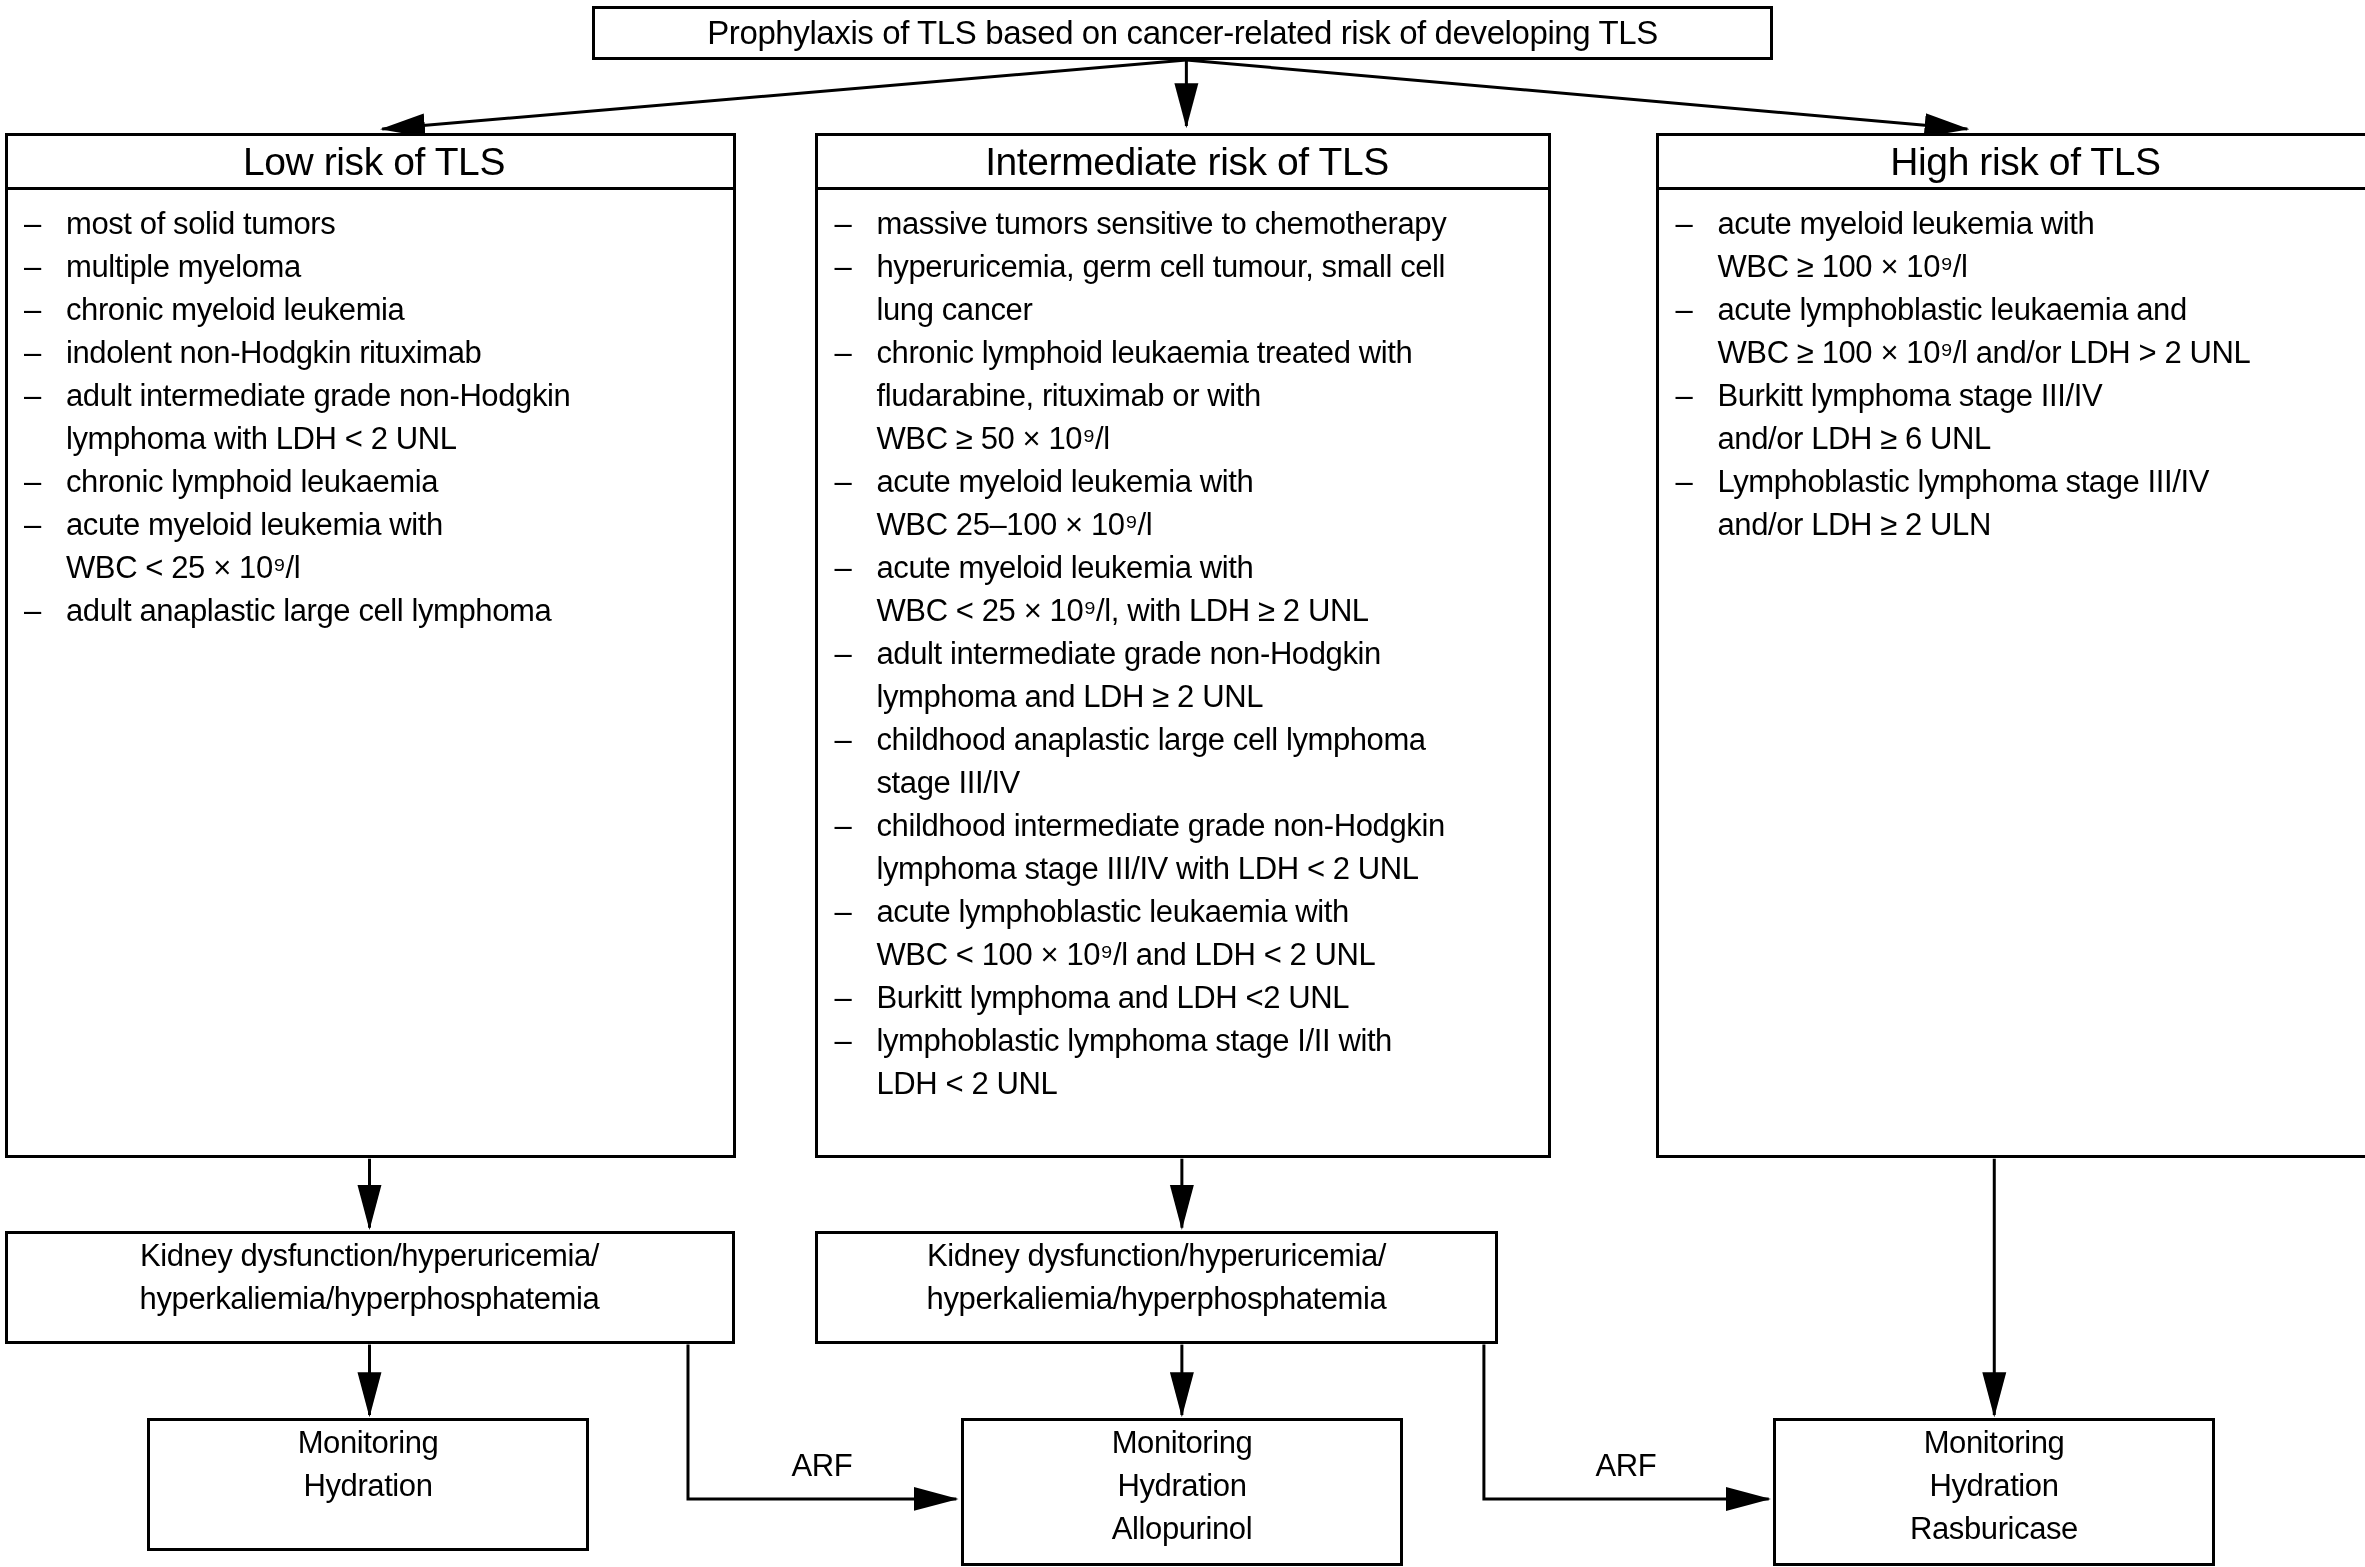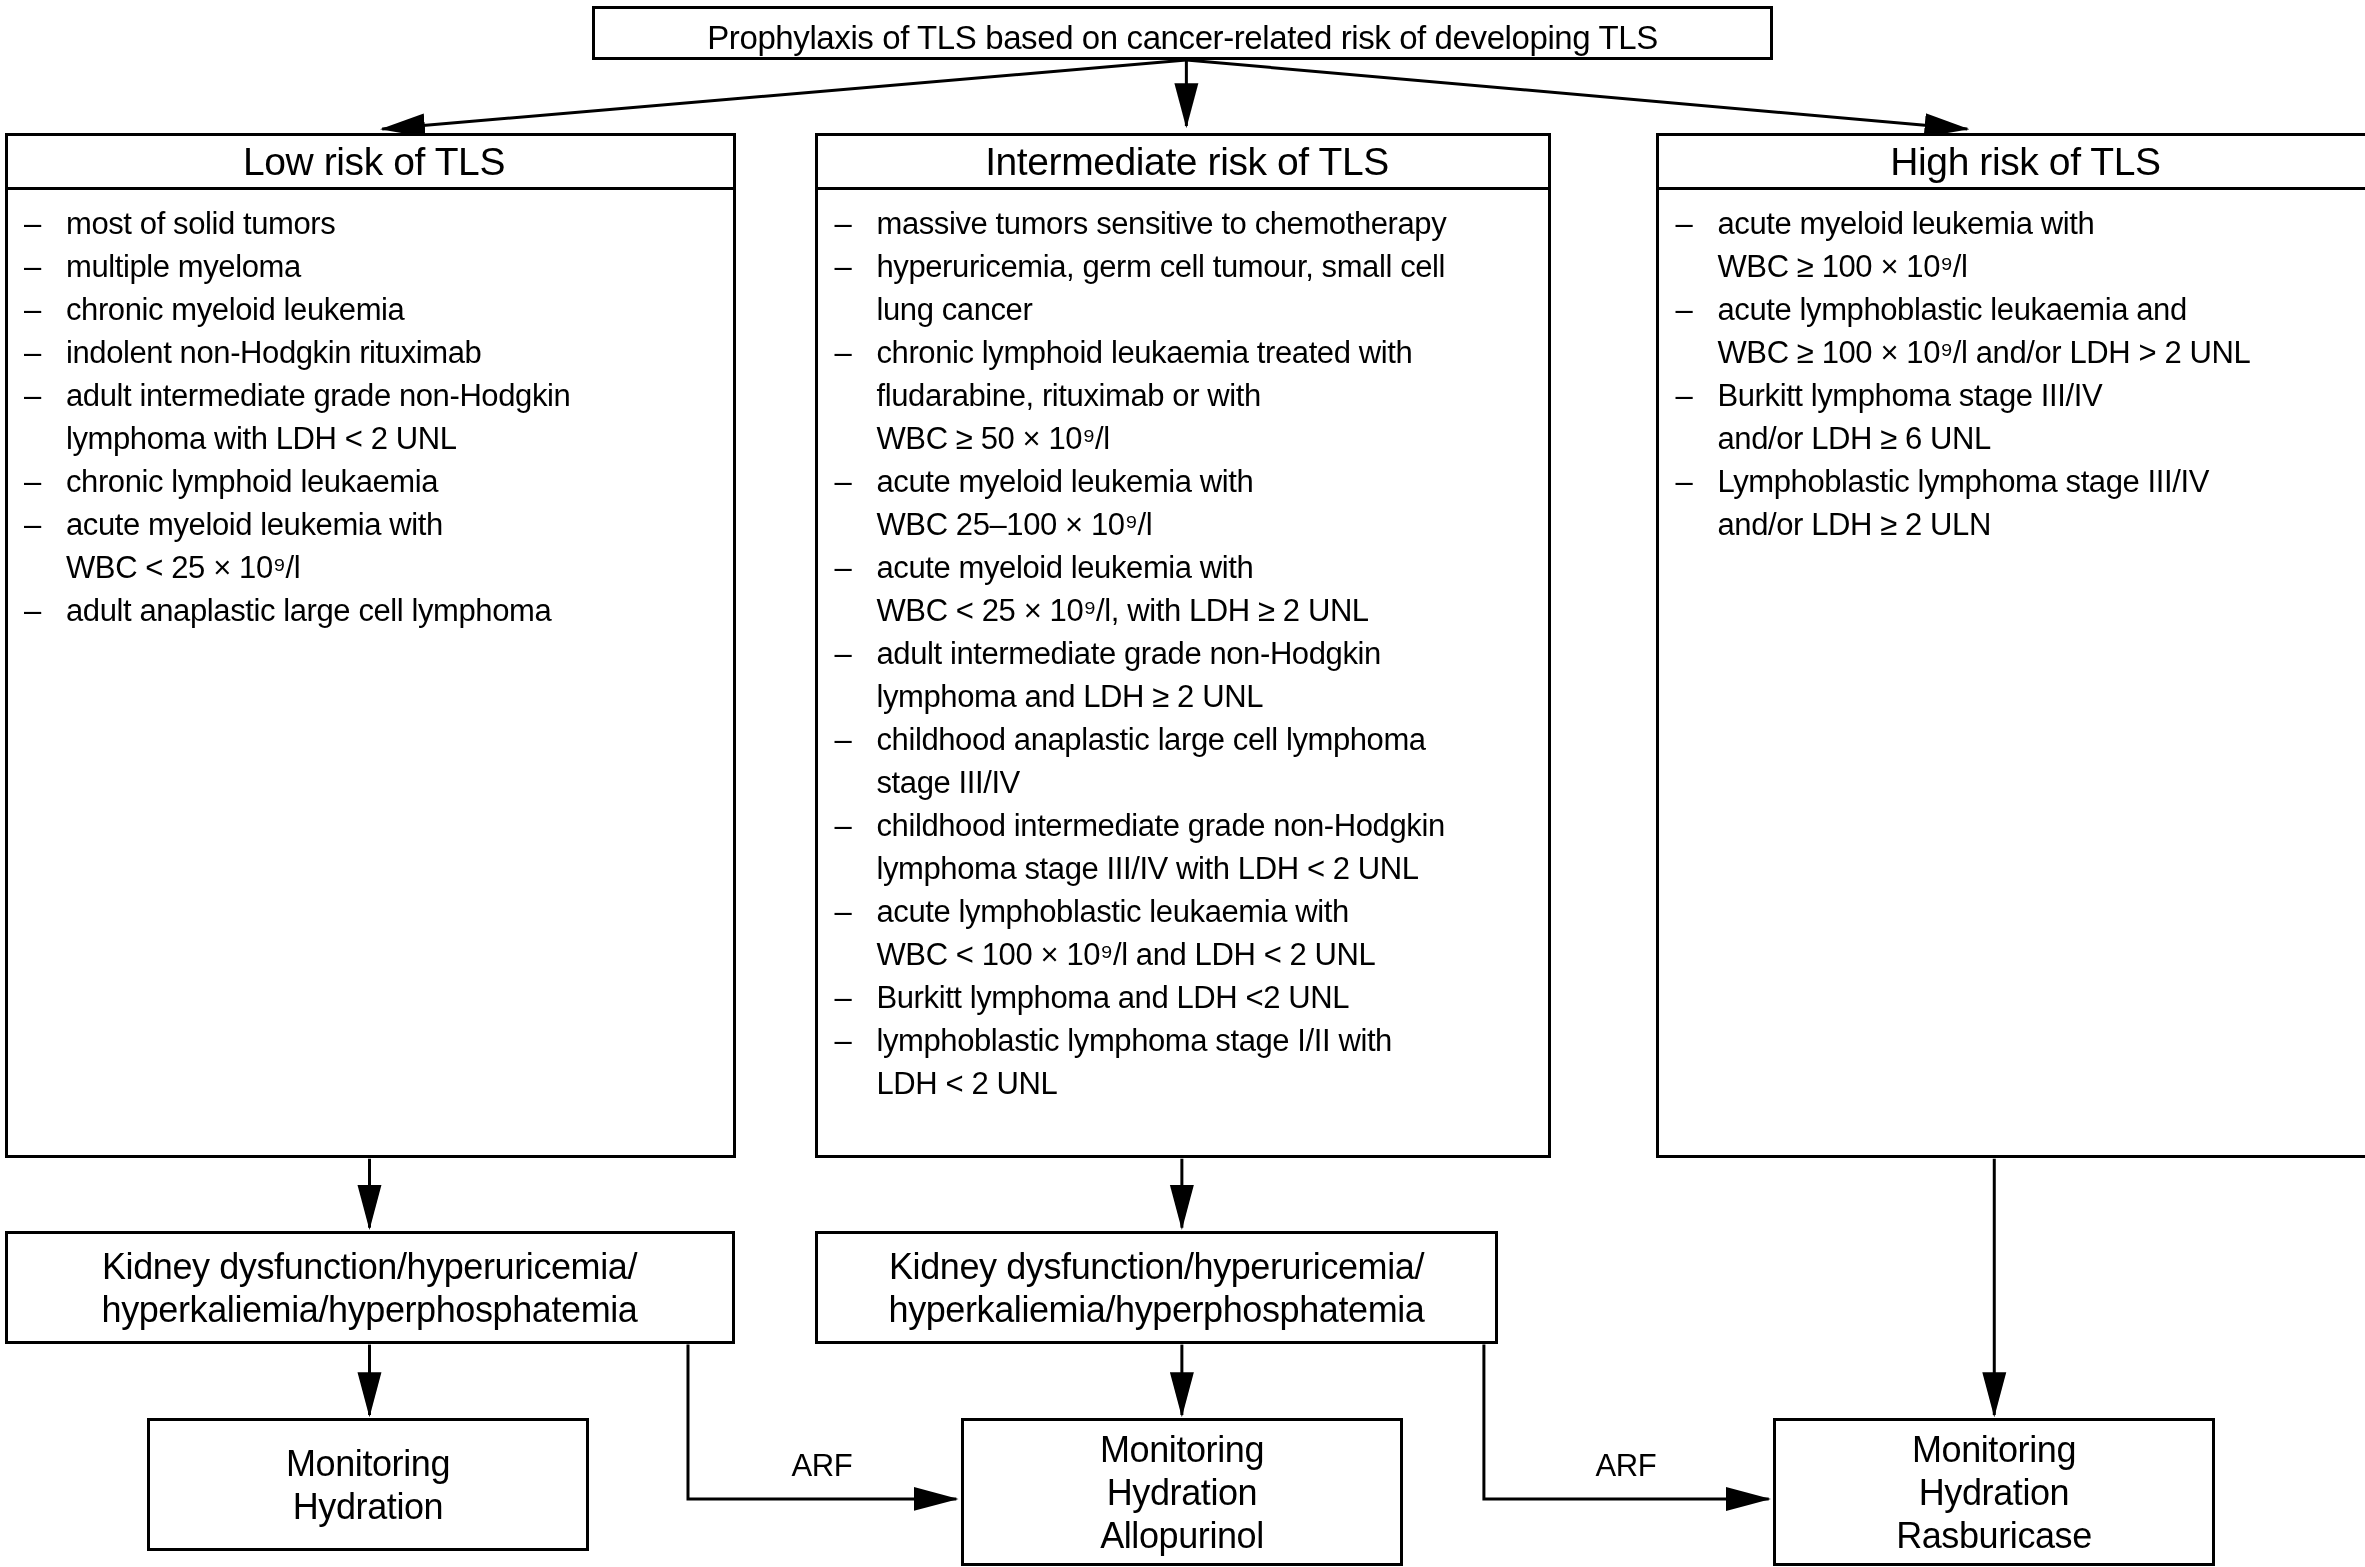--- a/index.html
+++ b/index.html
@@ -19,21 +19,21 @@
     height: 1568px;
   }
   .box {
     position: absolute;
     background: #ffffff;
     border: 3px solid #000000;
     box-sizing: border-box;
   }
   .title-box {
     left: 592px; top: 6px; width: 1181px; height: 54px;
-    display: flex; align-items: flex-end; justify-content: center;
+    display: flex; align-items: center; justify-content: center;
     font-size: 33px;
   }
   .column { }
   .col-header {
     height: 51px;
     border-bottom: 3.7px solid #000000;
     display: flex; align-items: center; justify-content: center;
     font-size: 39px;
     padding-left: 8px;
   }
@@ -45,23 +45,23 @@
     font-size: 31px;
     line-height: 43px;
   }
   .item .marker {
     flex: 0 0 42px;
   }
   .item .item-text {
     white-space: pre-line;
   }
   .centered-text {
-    display: flex; align-items: center; justify-content: center;
+    display: flex; justify-content: center;
     text-align: center;
-    font-size: 36px;
+    font-size: 31px;
     line-height: 43px;
   }
   .pre { white-space: pre-line; }
   .edge-label {
     position: absolute;
     font-size: 31px;
     width: 90px;
     text-align: center;
   }
 </style>

